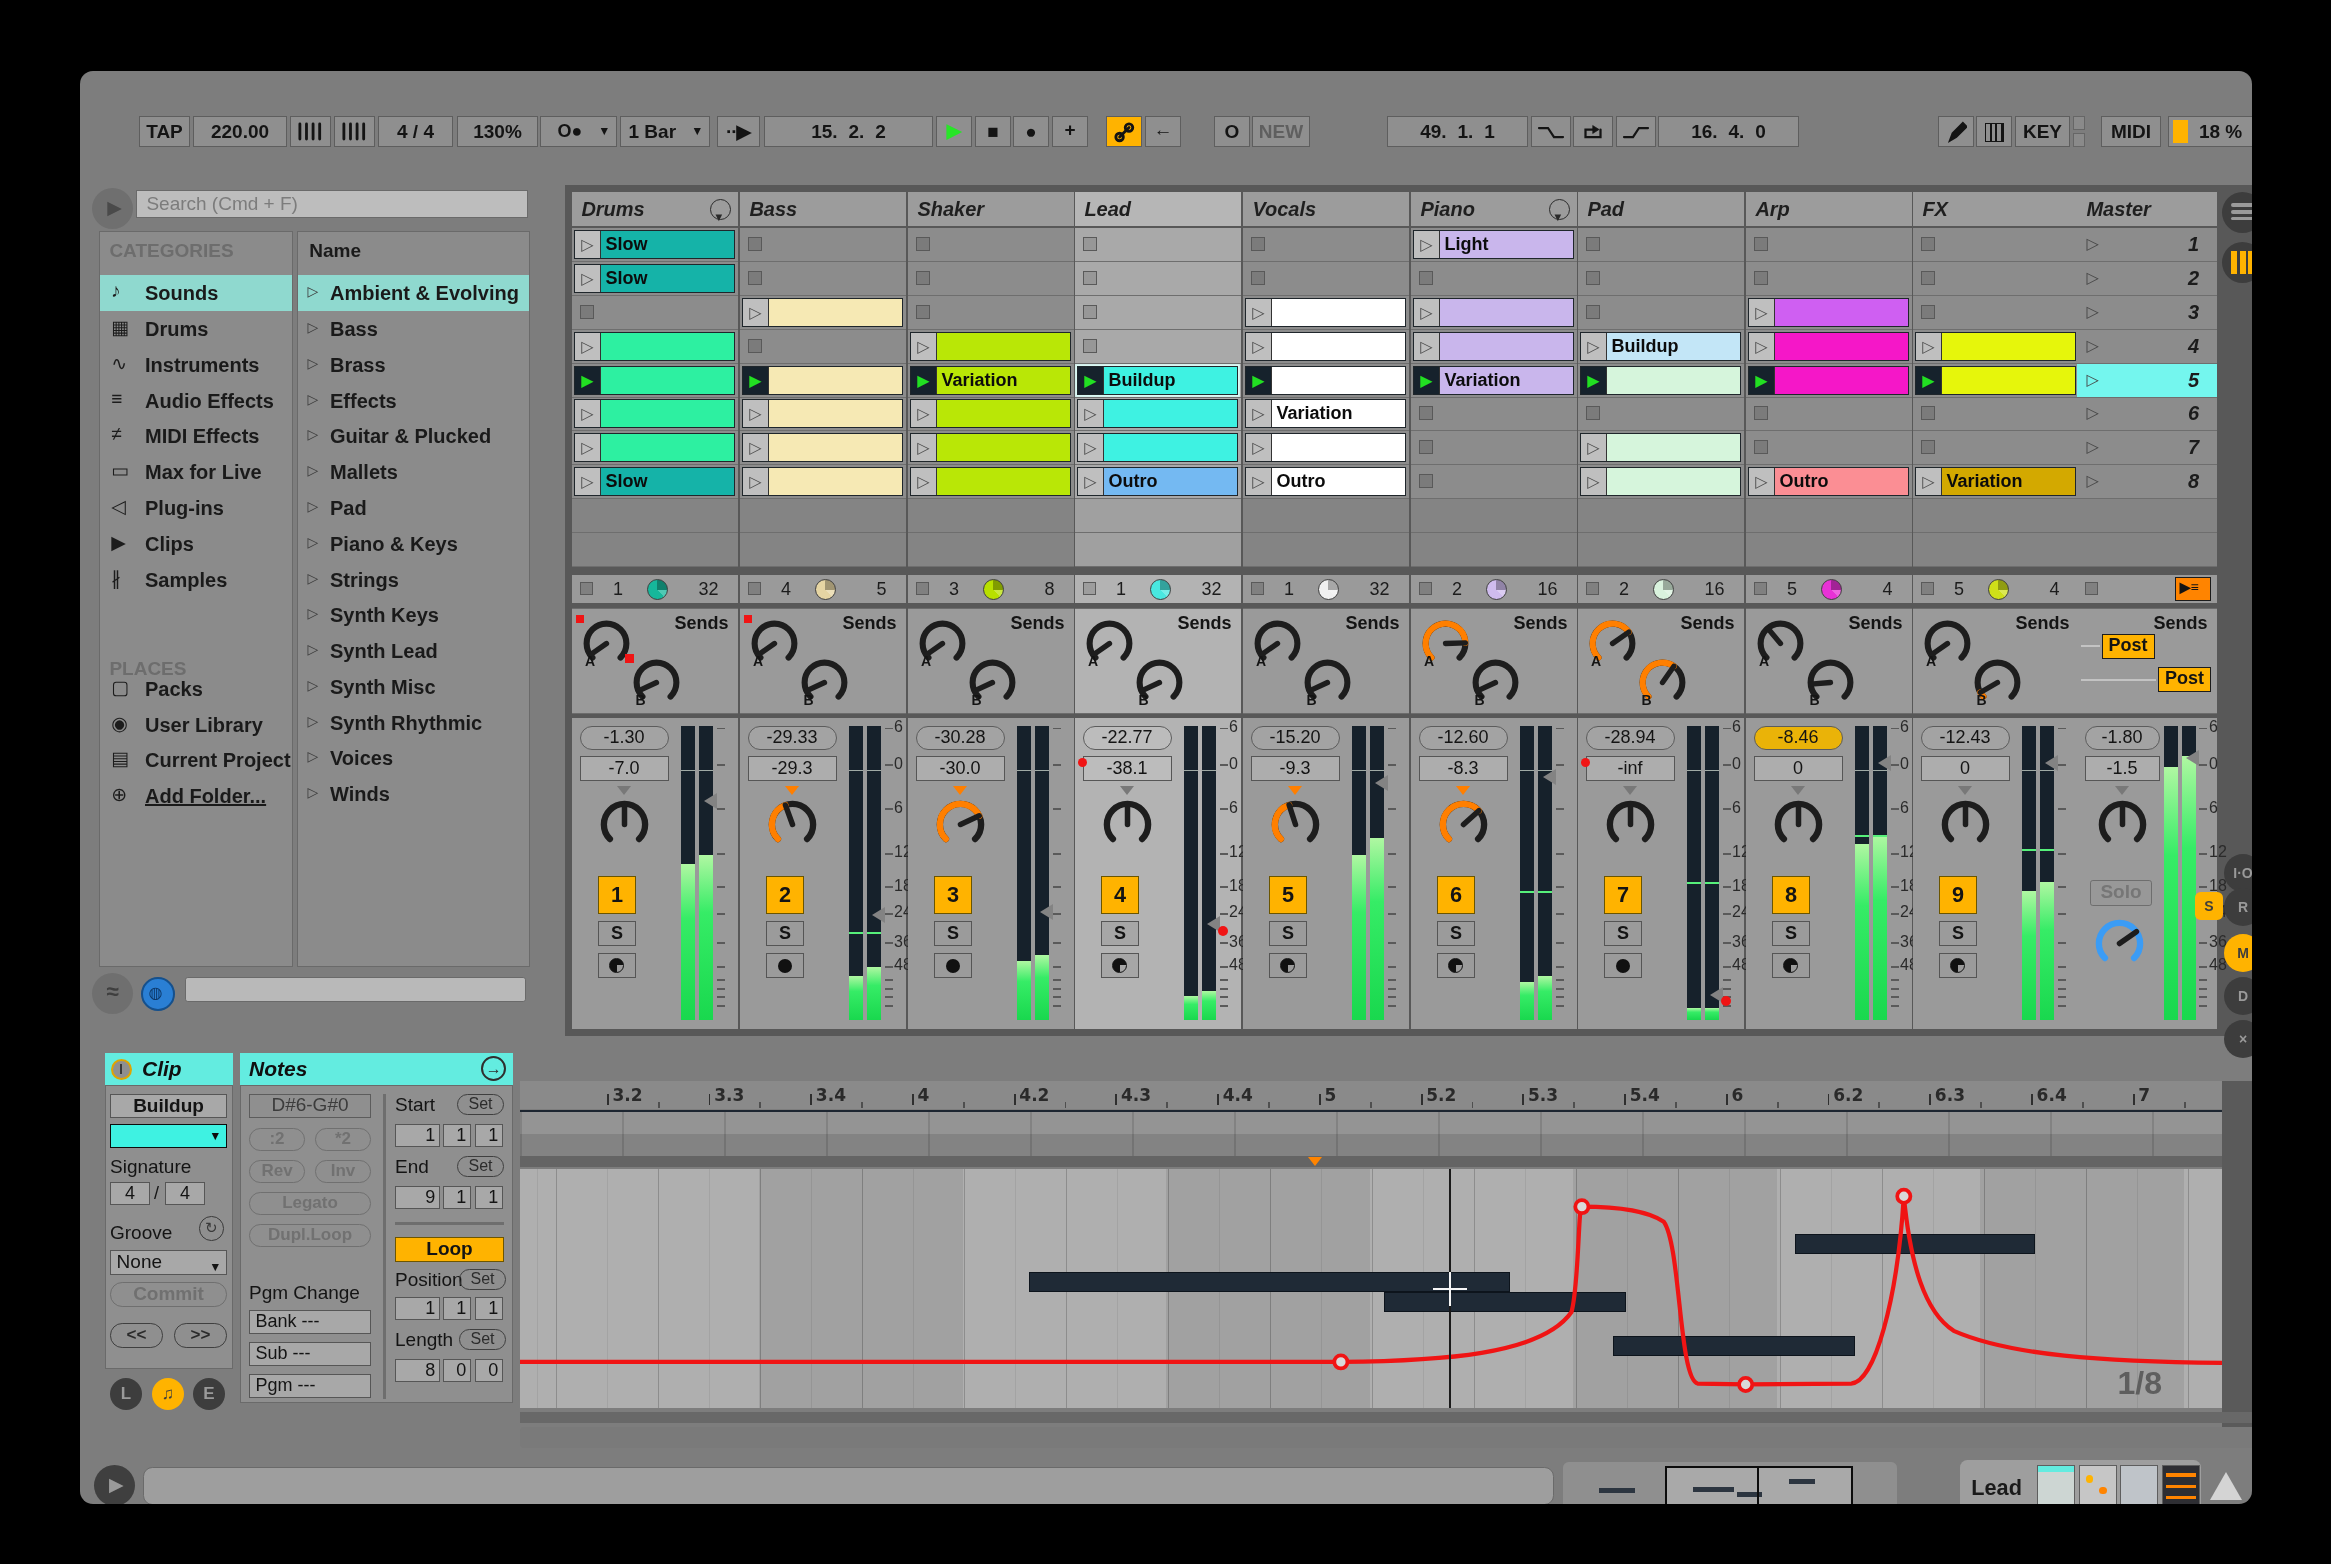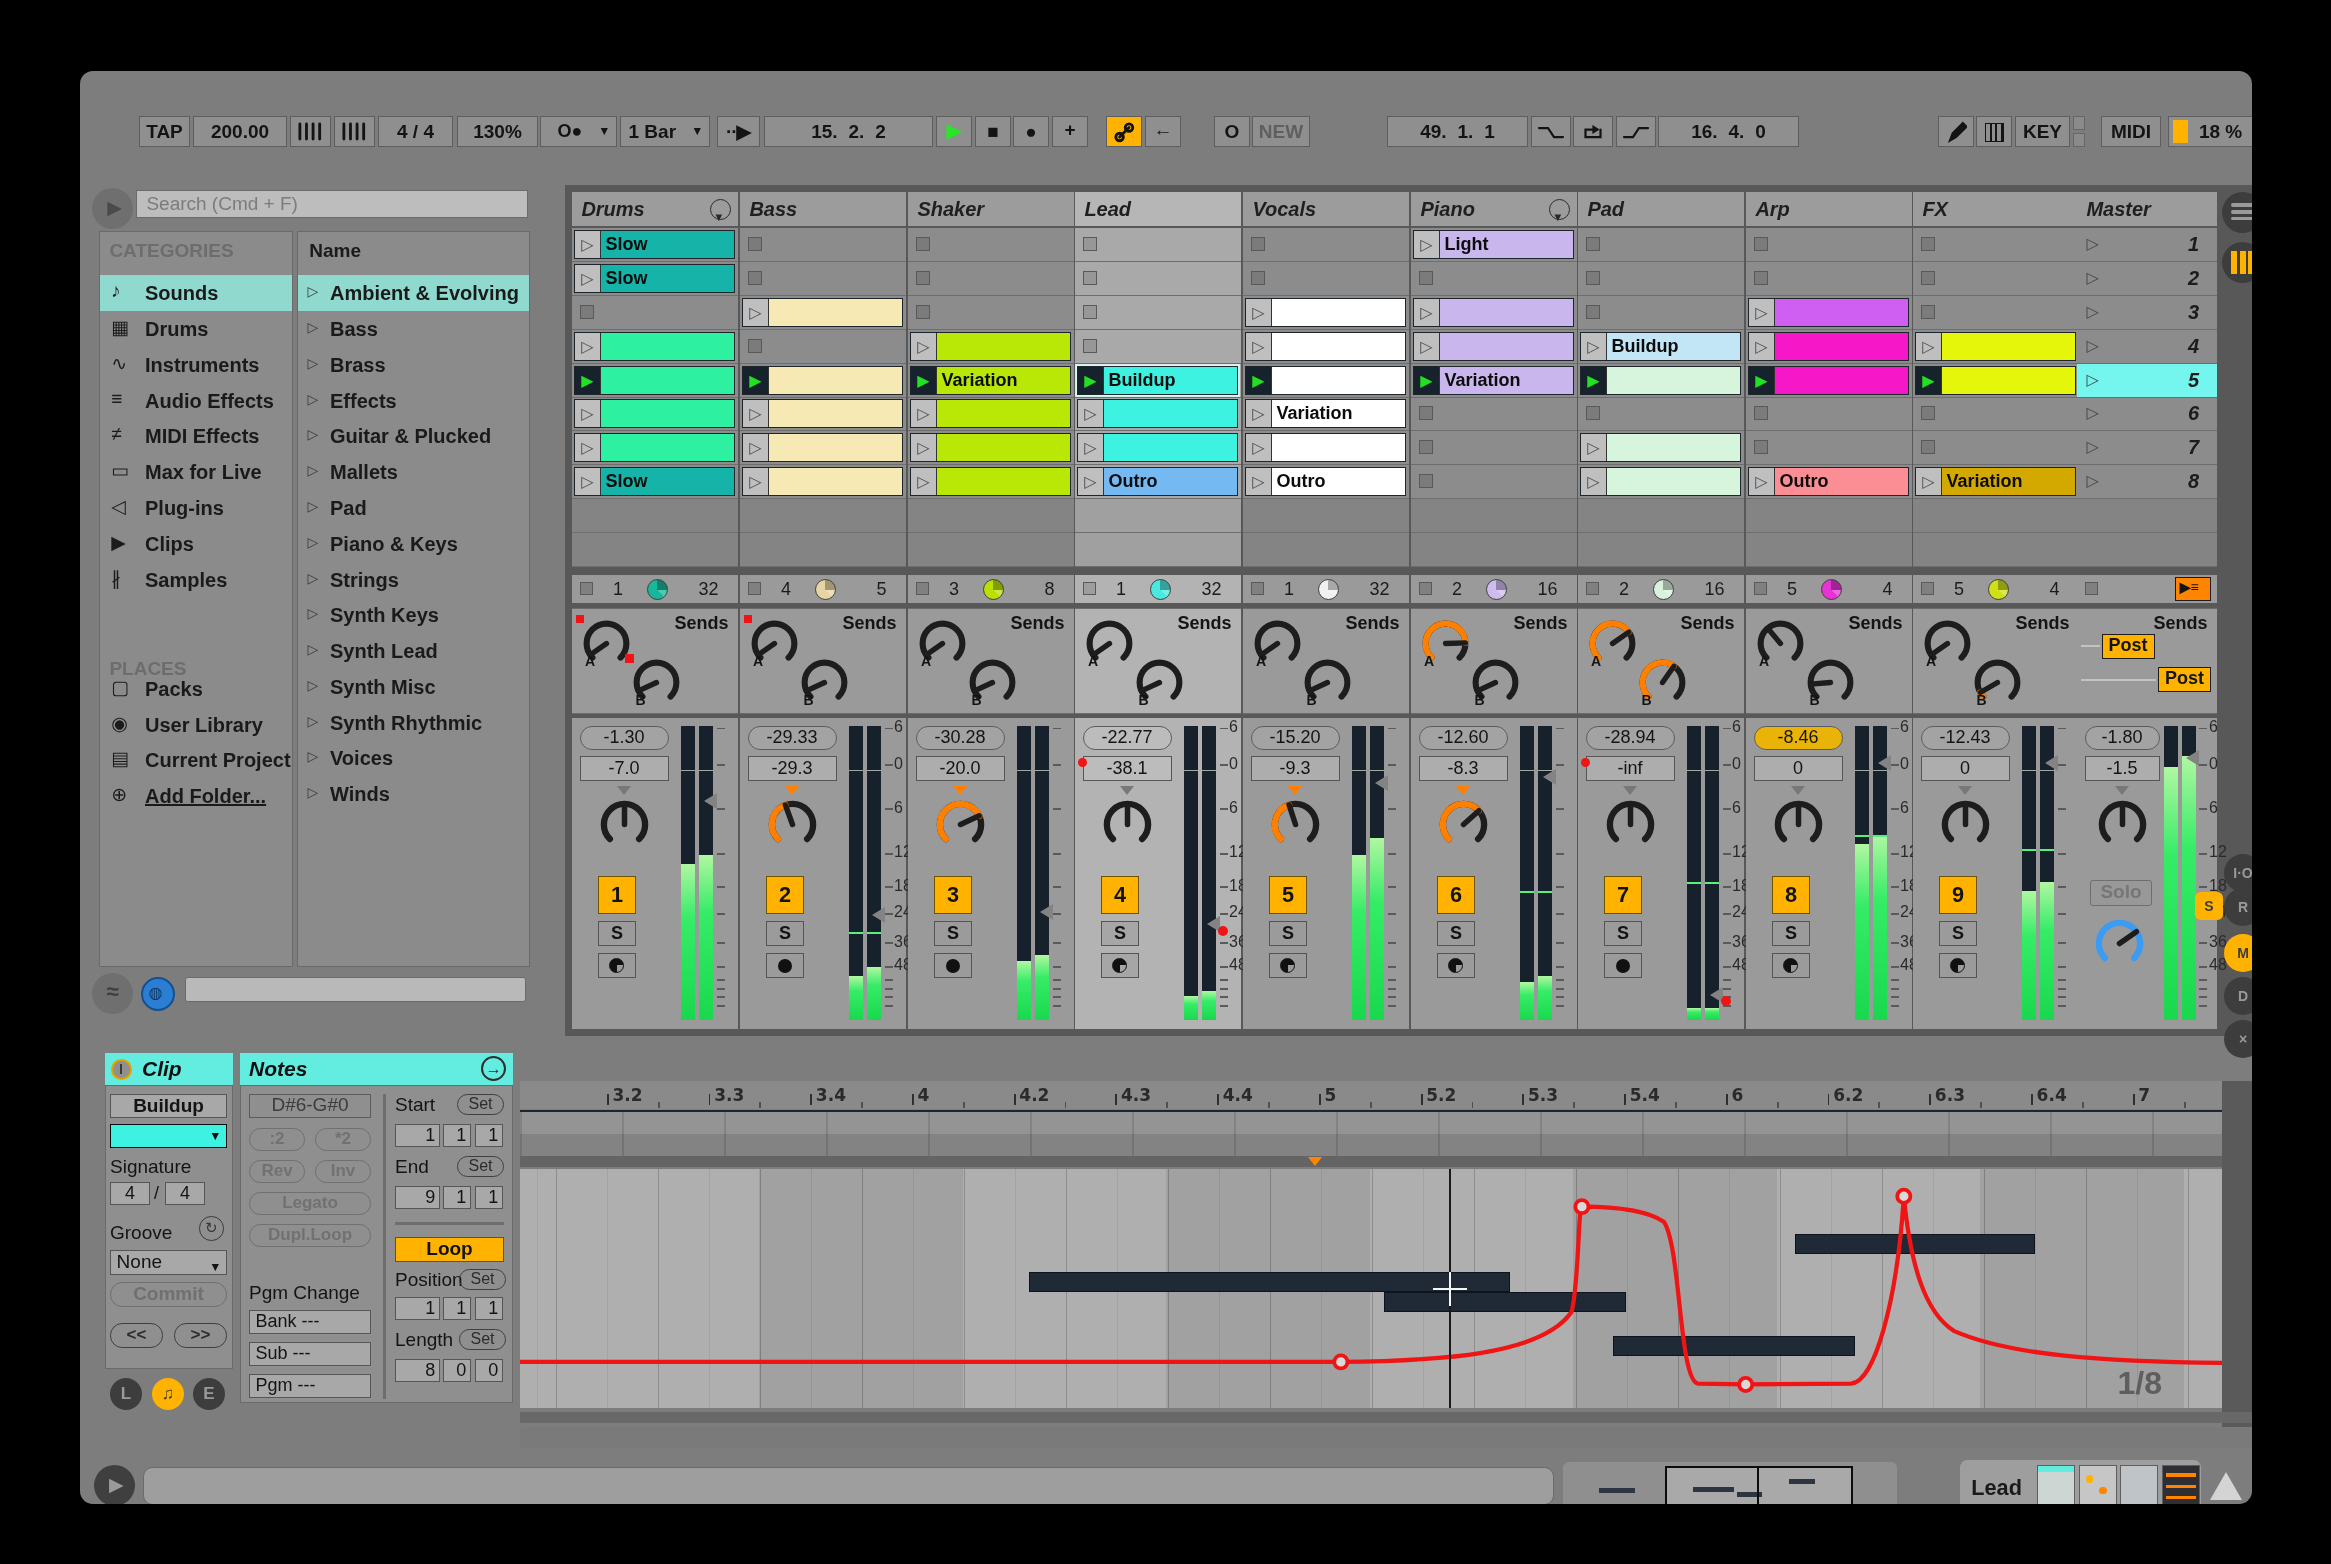--- a/index.html
+++ b/index.html
@@ -9,21 +9,21 @@
   #app *{box-sizing:border-box;}
   .tb{position:absolute;top:45px;height:31px;background:#8f8f8f;border:0.9px solid #5e5e5e;
     color:#141414;font-weight:bold;font-size:19px;text-align:center;line-height:29px;}
   svg{display:block}
 </style>
 </head>
 <body>
 
 <div id="app">
     <div class="tb" style="position: absolute; left: 59px; width: 51px;">TAP</div>
-    <div class="tb" style="position: absolute; left: 113px; width: 94px;">200.00</div>
+    <div class="tb" style="position: absolute; left: 113px; width: 94px;">220.00</div>
     <div class="tb" style="position: absolute; left: 210px; width: 41px;"><svg viewBox="0 0 26 20" style="width: 24.5px; height: 19px; margin: 4.7px auto;">
         <path d="M 2 2 L 2 18" stroke="#141414" stroke-width="3" fill="none" stroke-linecap="round"></path>
         <path d="M 9 2 L 9 18" stroke="#141414" stroke-width="3" fill="none" stroke-linecap="round"></path>
         <path d="M 16 2 L 16 18" stroke="#141414" stroke-width="3" fill="none" stroke-linecap="round"></path>
         <path d="M 23 2 L 23 18" stroke="#141414" stroke-width="3" fill="none" stroke-linecap="round"></path>
       </svg><span></span></div>
     <div class="tb" style="position: absolute; left: 254px; width: 41px;"><svg viewBox="0 0 26 20" style="width: 24.5px; height: 19px; margin: 4.7px auto;">
         <path d="M 2 2 L 2 18" stroke="#141414" stroke-width="3" fill="none" stroke-linecap="round"></path>
         <path d="M 9 2 L 9 18" stroke="#141414" stroke-width="3" fill="none" stroke-linecap="round"></path>
         <path d="M 16 2 L 16 18" stroke="#141414" stroke-width="3" fill="none" stroke-linecap="round"></path>
@@ -501,21 +501,21 @@
       <div style="position: absolute; left: 58px; top: 47px; width: 53px; height: 53px;">
         <svg viewBox="-20 -20 40 40" style="width: 53px; height: 53px;">
           <path d="M -10.606601717798213 10.606601717798211 A 15 15 0 1 1 10.606601717798213 10.606601717798211" stroke="#1d1d1d" stroke-width="4.6" fill="none" stroke-linecap="round"></path>
           <path d="M 0 0 L -13.594616805549752 6.33927392611049" stroke="#1d1d1d" stroke-width="4" fill="none" stroke-linecap="round"></path>
         </svg>
         <div style="position: absolute; left: 5.6px; top: 36px; font-size: 14px; font-weight: bold; color: rgb(20, 20, 20);">B</div>
       </div>
     </div>
     <div style="position: absolute; left: 828px; top: 647px; width: 166px; height: 311px; background: rgb(154, 154, 154);">
       <div style="position: absolute; left: 7.5px; top: 7.5px; width: 89px; height: 24.5px; border-radius: 12.2px; background: rgb(163, 163, 163); border: 1.9px solid rgb(92, 92, 92); font-size: 18px; color: rgb(20, 20, 20); text-align: center; line-height: 21px;">-30.28</div>
-      <div style="position: absolute; left: 7.5px; top: 38px; width: 89px; height: 24.5px; background: rgb(173, 173, 173); border: 0.9px solid rgb(86, 86, 86); font-size: 18px; color: rgb(20, 20, 20); text-align: center; line-height: 22.6px;">-20.0</div>
+      <div style="position: absolute; left: 7.5px; top: 38px; width: 89px; height: 24.5px; background: rgb(173, 173, 173); border: 0.9px solid rgb(86, 86, 86); font-size: 18px; color: rgb(20, 20, 20); text-align: center; line-height: 22.6px;">-30.0</div>
       <div style="position: absolute; left: 45px; top: 68px; width: 0px; height: 0px; border-left: 7.5px solid transparent; border-right: 7.5px solid transparent; border-top: 9.4px solid rgb(255, 127, 0);"></div>
       <div style="position: absolute; left: 25.4px; top: 79px; width: 55px; height: 55px;">
         <svg viewBox="-20 -20 40 40" style="width: 55px; height: 55px;">
           <path d="M -10.606601717798213 10.606601717798211 A 15 15 0 1 1 10.606601717798213 10.606601717798211" stroke="#1d1d1d" stroke-width="4.6" fill="none" stroke-linecap="round"></path>
           <path d="M -10.606601717798213 10.606601717798211 A 15 15 0 1 1 13.59461680554975 -6.339273926110492" stroke="#ff7f00" stroke-width="4.6" fill="none" stroke-linecap="round"></path>
           <path d="M 0 0 L 13.59461680554975 -6.339273926110492" stroke="#1d1d1d" stroke-width="4" fill="none" stroke-linecap="round"></path>
         </svg>
       </div>
       <div style="position: absolute; left: 26px; top: 158px; width: 38px; height: 38px; background: rgb(255, 179, 0); border: 0.9px solid rgb(107, 85, 0); font-size: 21.7px; font-weight: bold; color: rgb(20, 20, 20); text-align: center; line-height: 36px;">3</div>
       <div style="position: absolute; left: 26px; top: 203px; width: 38px; height: 24.5px; background: rgb(155, 155, 155); border: 0.9px solid rgb(85, 85, 85); font-size: 18px; font-weight: bold; color: rgb(20, 20, 20); text-align: center; line-height: 22.6px;">S</div>

